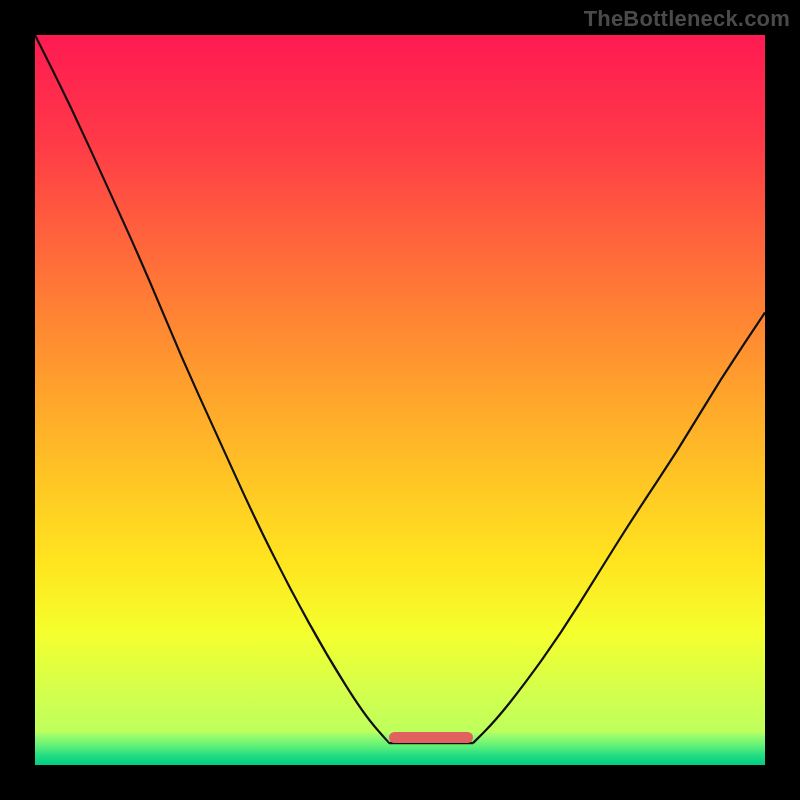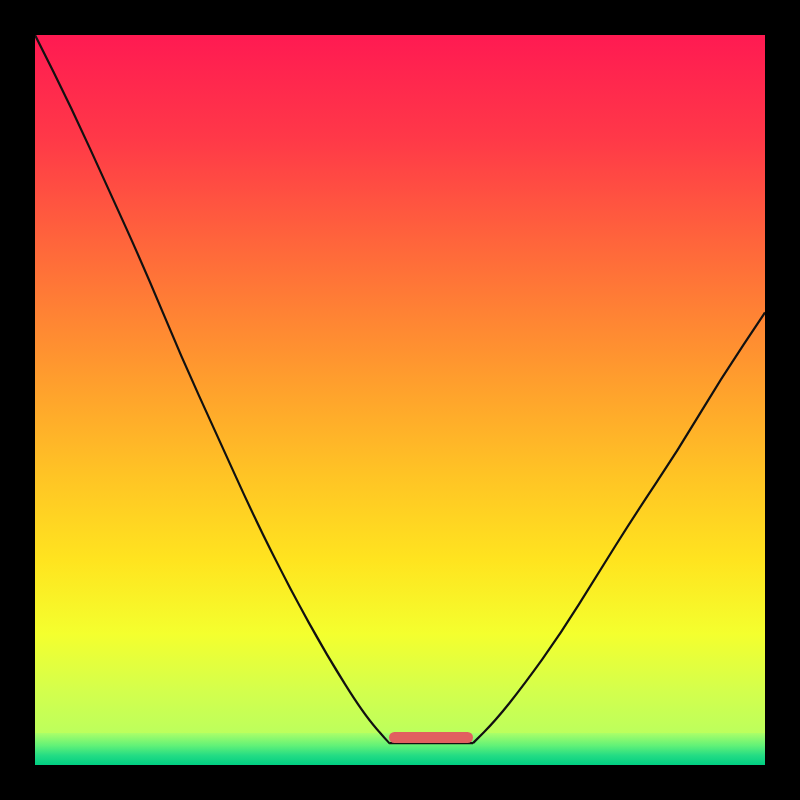--- a/index.html
+++ b/index.html
@@ -63,20 +63,21 @@
     position: absolute;
     height: 11px;
     border-radius: 6px;
     background: #e16060;
   }
 </style>
 </head>
 <body>
 
 <div class="frame">
+  <div class="watermark">TheBottleneck.com</div>
 
   <div class="plot-area">
 
     <svg class="gradient" viewBox="0 0 730 730" preserveAspectRatio="none">
       <defs>
         <linearGradient id="bgGrad" x1="0" y1="0" x2="0" y2="1">
             <stop offset="0%" stop-color="#ff1a52"></stop>
             <stop offset="14%" stop-color="#ff3848"></stop>
             <stop offset="30%" stop-color="#ff6a3a"></stop>
             <stop offset="46%" stop-color="#ff9a2e"></stop>

